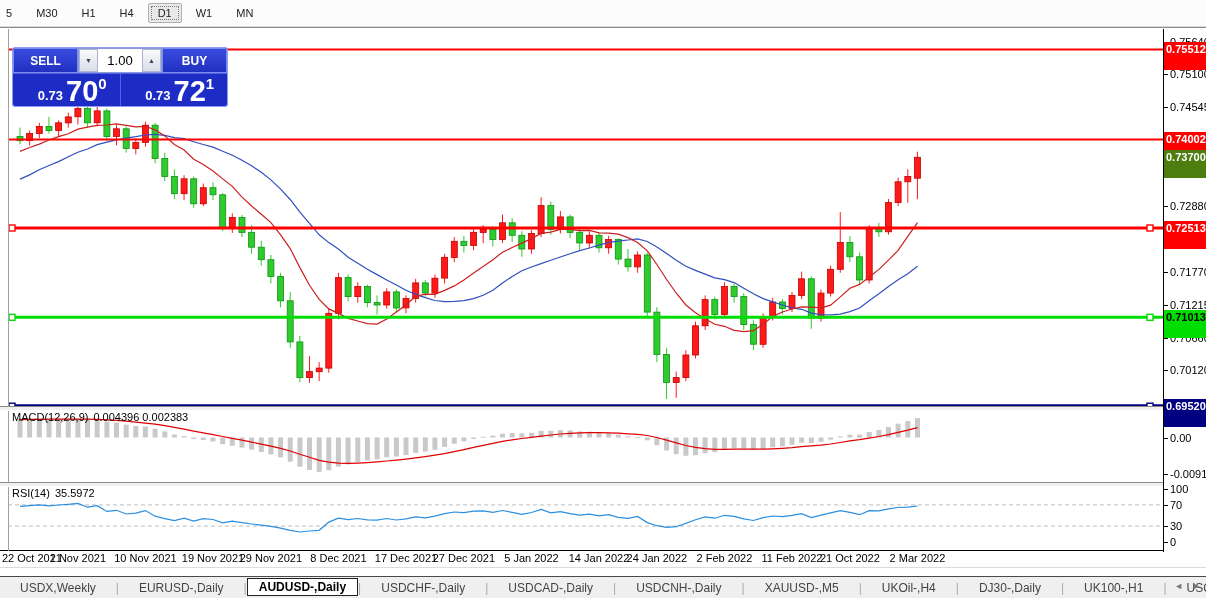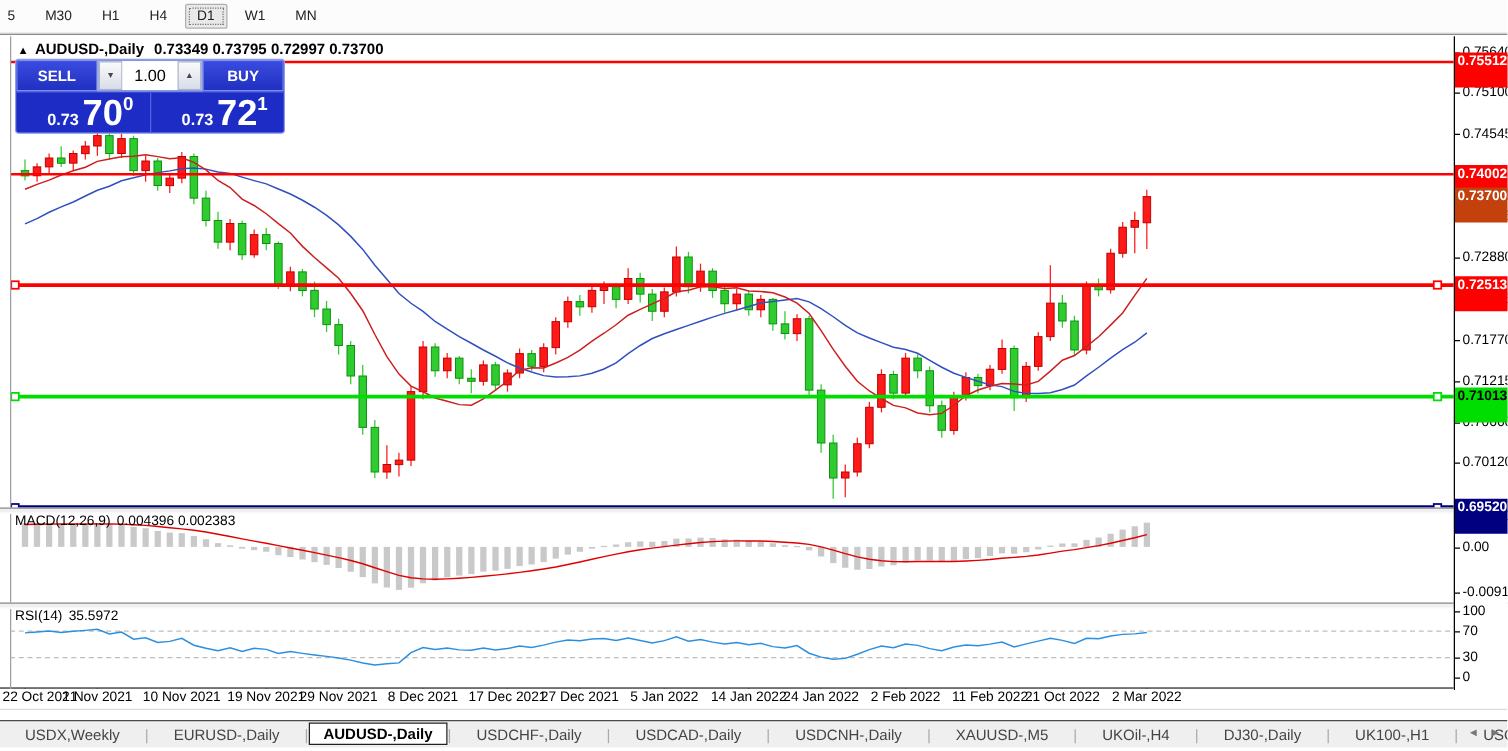--- a/index.html
+++ b/index.html
@@ -403,23 +403,20 @@
         <line x1="724.45" y1="520.5" x2="724.45" y2="523" stroke="#000"></line>
         <line x1="792" y1="520.5" x2="792" y2="523" stroke="#000"></line>
         <line x1="849.9" y1="520.5" x2="849.9" y2="523" stroke="#000"></line>
         <line x1="917.45" y1="520.5" x2="917.45" y2="523" stroke="#000"></line>
       </svg>
 
     <div class="left-border"></div>
     <div class="sep" id="sep1"></div>
     <div class="sep" id="sep2"></div>
 
-    <div class="title-row">
-      <span class="marker">▲</span><span>AUDUSD-,Daily</span><span class="ohlc">0.73349 0.73795 0.72997 0.73700</span>
-    </div>
 
     <div class="trade-panel">
       <div class="tp-row1">
         <div class="sell-btn">SELL</div>
         <div class="vol-wrap">
           <div class="vol-btn">▼</div>
           <input class="vol-input" value="1.00" style="">
           <div class="vol-btn">▲</div>
         </div>
         <div class="buy-btn">BUY</div>
@@ -475,21 +472,21 @@
         <div class="tick-mark" style="top: 460px;"></div>
         <div class="tick-label" style="top: 454px;">100</div>
         <div class="tick-mark" style="top: 475.9px;"></div>
         <div class="tick-label" style="top: 469.9px;">70</div>
         <div class="tick-mark" style="top: 497.1px;"></div>
         <div class="tick-label" style="top: 491.1px;">30</div>
         <div class="tick-mark" style="top: 513px;"></div>
         <div class="tick-label" style="top: 507px;">0</div>
         <div class="axis-badge" style="top: 13.4881px; background: rgb(255, 0, 0); color: rgb(255, 255, 255);">0.75512</div>
         <div class="axis-badge" style="top: 103.369px; background: rgb(255, 0, 0); color: rgb(255, 255, 255);">0.74002</div>
-        <div class="axis-badge" style="top: 121.345px; background: #c2410c; color: rgb(255, 255, 255);">0.73700</div>
+        <div class="axis-badge" style="top: 121.345px; background: #4d7c0f; color: rgb(255, 255, 255);">0.73700</div>
         <div class="axis-badge" style="top: 192px; background: rgb(255, 0, 0); color: rgb(255, 255, 255);">0.72513</div>
         <div class="axis-badge" style="top: 281.286px; background: rgb(0, 221, 0); color: rgb(0, 0, 0);">0.71013</div>
         <div class="axis-badge" style="top: 370.155px; background: rgb(0, 0, 128); color: rgb(255, 255, 255);">0.69520</div>
       </div>
     <div class="date-axis" id="date-axis">
         <div class="date-label" style="left: 2px; text-align: left;">22 Oct 2021</div>
         <div class="date-label" style="left: 45.9px;">1 Nov 2021</div>
         <div class="date-label" style="left: 113.45px;">10 Nov 2021</div>
         <div class="date-label" style="left: 181px;">19 Nov 2021</div>
         <div class="date-label" style="left: 238.9px;">29 Nov 2021</div>

